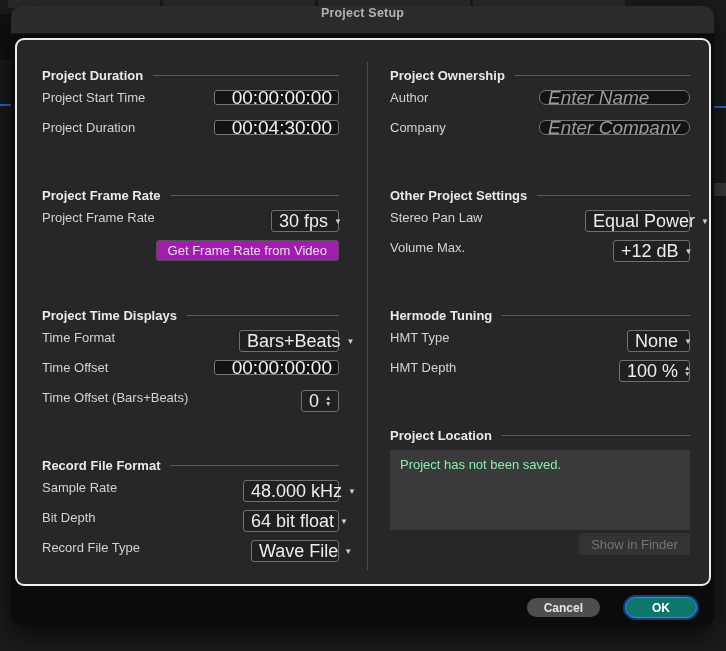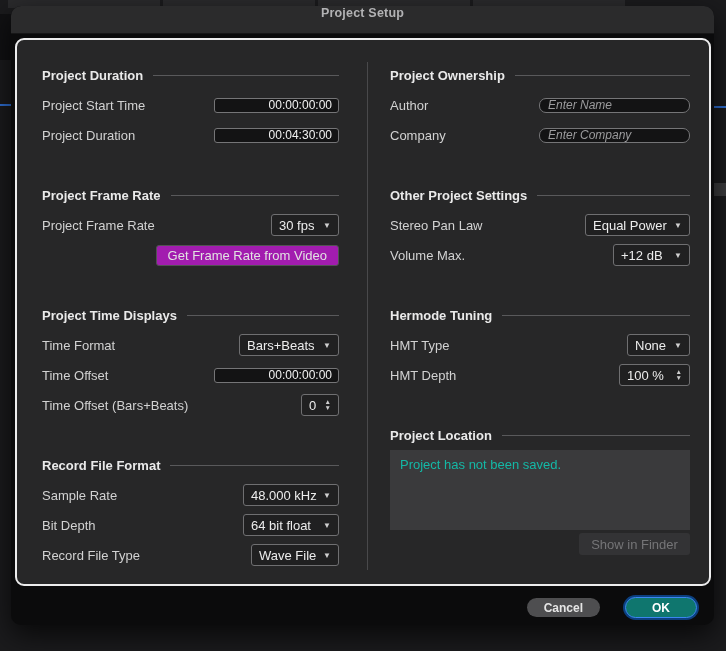--- a/index.html
+++ b/index.html
@@ -24,37 +24,37 @@
   .divider { position:absolute; left:350px; top:22px; height:508px; width:1px; background:#49494b; }
 
   .col { position:absolute; top:0; height:100%; }
   .col-left { left:25px; width:297px; }
   .col-right { left:373px; width:300px; }
 
   .sec-head { position:absolute; left:0; right:0; height:16px; display:flex; align-items:center; }
   .sec-title { font-size:13px; font-weight:700; color:#eaeaea; white-space:nowrap; }
   .sec-rule { flex:1; height:1px; background:#59595b; margin-left:10px; margin-top:1px; }
 
-  .row { position:absolute; left:0; right:0; height:30px; display:flex; align-items:center; justify-content:space-between; }
+  .row { position:absolute; left:0; right:0; height:30px; display:flex; align-items:flex-start; justify-content:space-between; }
   .row.end { justify-content:flex-end; }
   .lbl { font-size:13px; color:#d2d2d2; white-space:nowrap; }
 
-  .txt { box-sizing:border-box; height:15px; background:#131314; border:1px solid #757577; border-radius:3px; color:#f2f2f2; font-size:12px; text-align:right; padding:0 6px; font-family:"Liberation Sans", sans-serif; outline:none; }
+  .txt { box-sizing:border-box; height:15px; background:#131314; border:1px solid #757577; border-radius:3px; color:#f2f2f2; font-size:19px; text-align:right; padding:0 6px; font-family:"Liberation Sans", sans-serif; outline:none; }
   .txt.ph { text-align:left; padding-left:8px;border-radius:7px; }
   .txt::placeholder { color:#9b9b9d; font-style:italic; }
 
   .dd, .stepper { box-sizing:border-box; height:22px; background:#202021; border:1px solid #6f6f71; border-radius:3px; display:flex; align-items:center; justify-content:space-between; padding:0 7px; gap:6px; cursor:default; }
-  .dd-val { font-size:13px; color:#ececec; white-space:nowrap; }
+  .dd-val { font-size:18px; color:#ececec; white-space:nowrap; }
   .dd-arrow { font-size:8px; color:#cfcfcf; }
   .step-arrows { display:flex; flex-direction:column; align-items:center; justify-content:center; }
   .step-arrows span { font-size:6.5px; line-height:6px; color:#cfcfcf; cursor:pointer; }
 
   .btn-frv { box-sizing:border-box; height:21px; background:#a21caf; border:1px solid #525254; border-radius:3px; color:#e2e2e2; font-size:13px; padding:0 11px; display:flex; align-items:center; cursor:pointer; }
 
-  .loc-box { position:absolute; left:0; right:0; top:410px; height:80px; background:#3a3a3c; border-radius:0; padding:7px 10px; box-sizing:border-box; font-size:13px; color:#14b8a6; }
+  .loc-box { position:absolute; left:0; right:0; top:410px; height:80px; background:#3a3a3c; border-radius:0; padding:7px 10px; box-sizing:border-box; font-size:13px; color:#86efac; }
   .btn-finder { position:absolute; right:0; top:493px; width:111px; height:22px; background:#333335; border-radius:3px; color:#757577; font-size:13px; display:flex; align-items:center; justify-content:center; }
 
   .footer { position:absolute; right:17px; bottom:7px; display:flex; align-items:center; gap:25px;justify-content:space-between; }
   .btn-cancel { height:19px; padding:0 17px; background:#4e4e50; border-radius:10px; color:#e5e5e5; font-size:12px; font-weight:700; display:flex; align-items:center; cursor:pointer; }
   .btn-ok { box-sizing:border-box; height:21px; width:72px; background:#0f766e; border:1.5px solid #3b86f0; box-shadow:0 0 0 2px #0c3f7e; border-radius:11px; color:#fff; font-size:12px; font-weight:700; display:flex; align-items:center; justify-content:center; cursor:pointer; }
 </style>
 </head>
 <body>
 
 <div class="screen">

